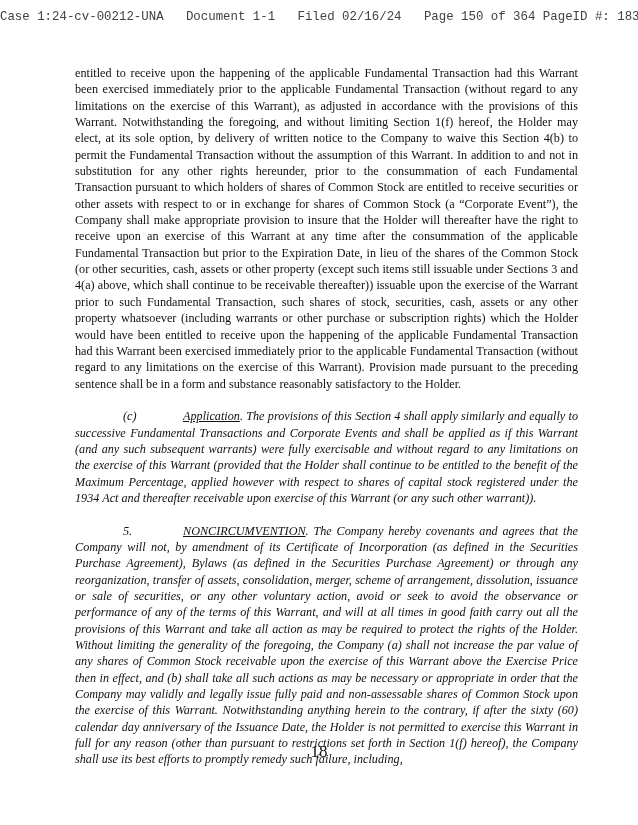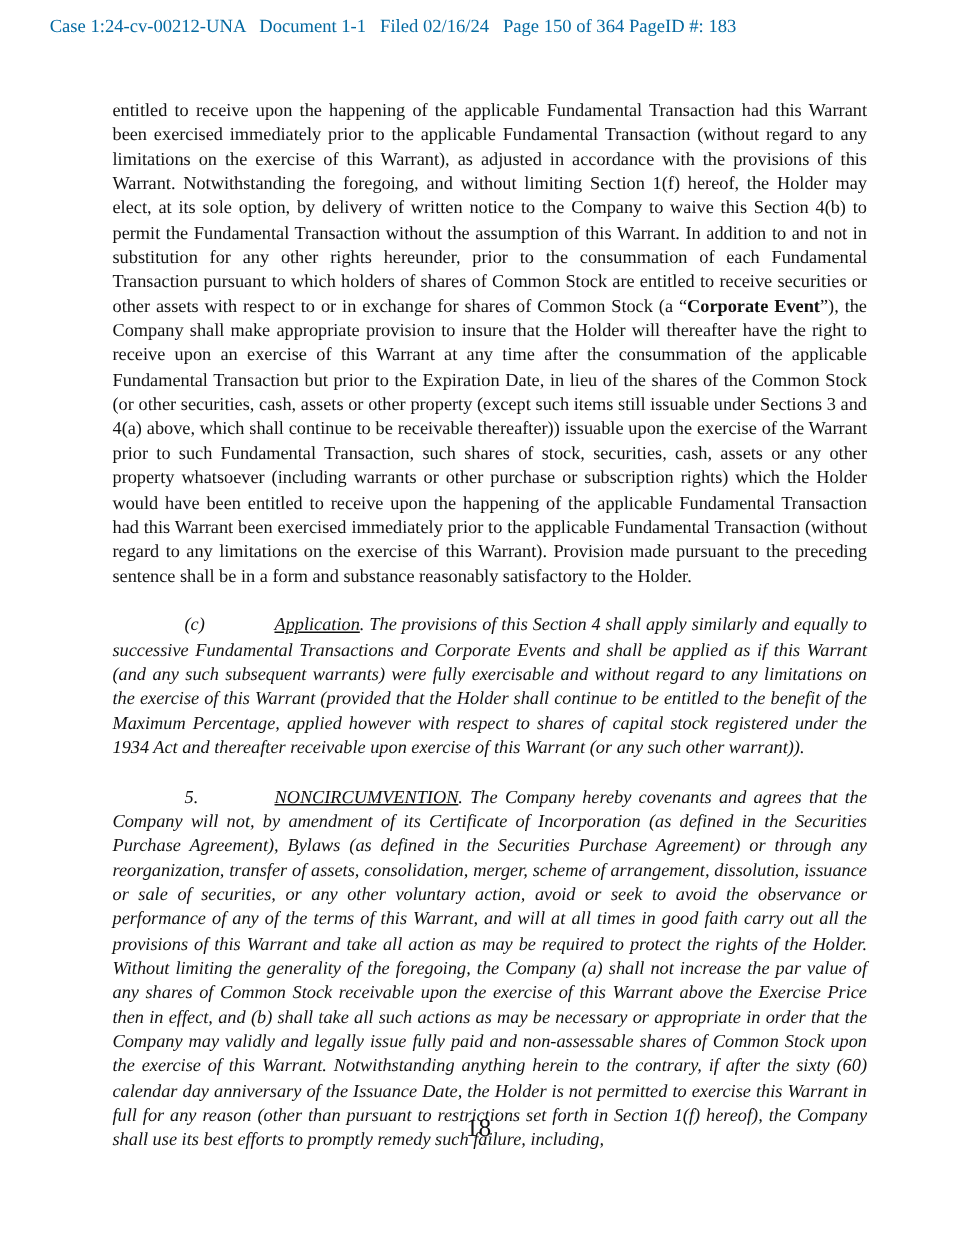--- a/index.html
+++ b/index.html
@@ -1,32 +1,32 @@
 <!DOCTYPE html>
 <html><head>
   <meta charset="utf-8">
   <style>
     html, body { margin: 0; padding: 0; background: #ffffff; }
     body { width: 638px; height: 825px; position: relative; overflow: hidden; }
     .header {
       position: absolute; top: 10px; left: 0; width: 524px; text-align: center;
-      font-family: Liberation Serif, serif; font-size: 12.4px; color: #0369a1;
+      font-family: Liberation Mono, monospace; font-size: 12.4px; color: #404040;
       white-space: pre;
     }
     .page {
       position: absolute; top: 65px; left: 75px; width: 503px;
       font-family: "Liberation Serif", serif; font-size: 12.2px; line-height: 16.35px;
       color: #111111;
     }
     .para { text-align: justify; margin: 0; }
     .para + .para { margin-top: 16.35px; font-style: italic; }
     .indent { display: inline-block; width: 48px; }
     .num { display: inline-block; width: 60px; }
     .u { text-decoration: underline; }
-    .b { font-weight: bold; }
+    .b { font-weight: normal; }
     .page-number {
       position: absolute; top: 742px; left: 0; width: 638px; text-align: center;
       font-family: "Liberation Serif", serif; font-size: 17px; color: #111111;
     }
   </style>
 </head>
 <body>
 
 <div class="header"><span>Case 1:24-cv-00212-UNA</span>   <span>Document 1-1</span>   <span>Filed 02/16/24</span>   <span>Page 150 of 364</span> <span>PageID #: 183</span></div>
 

